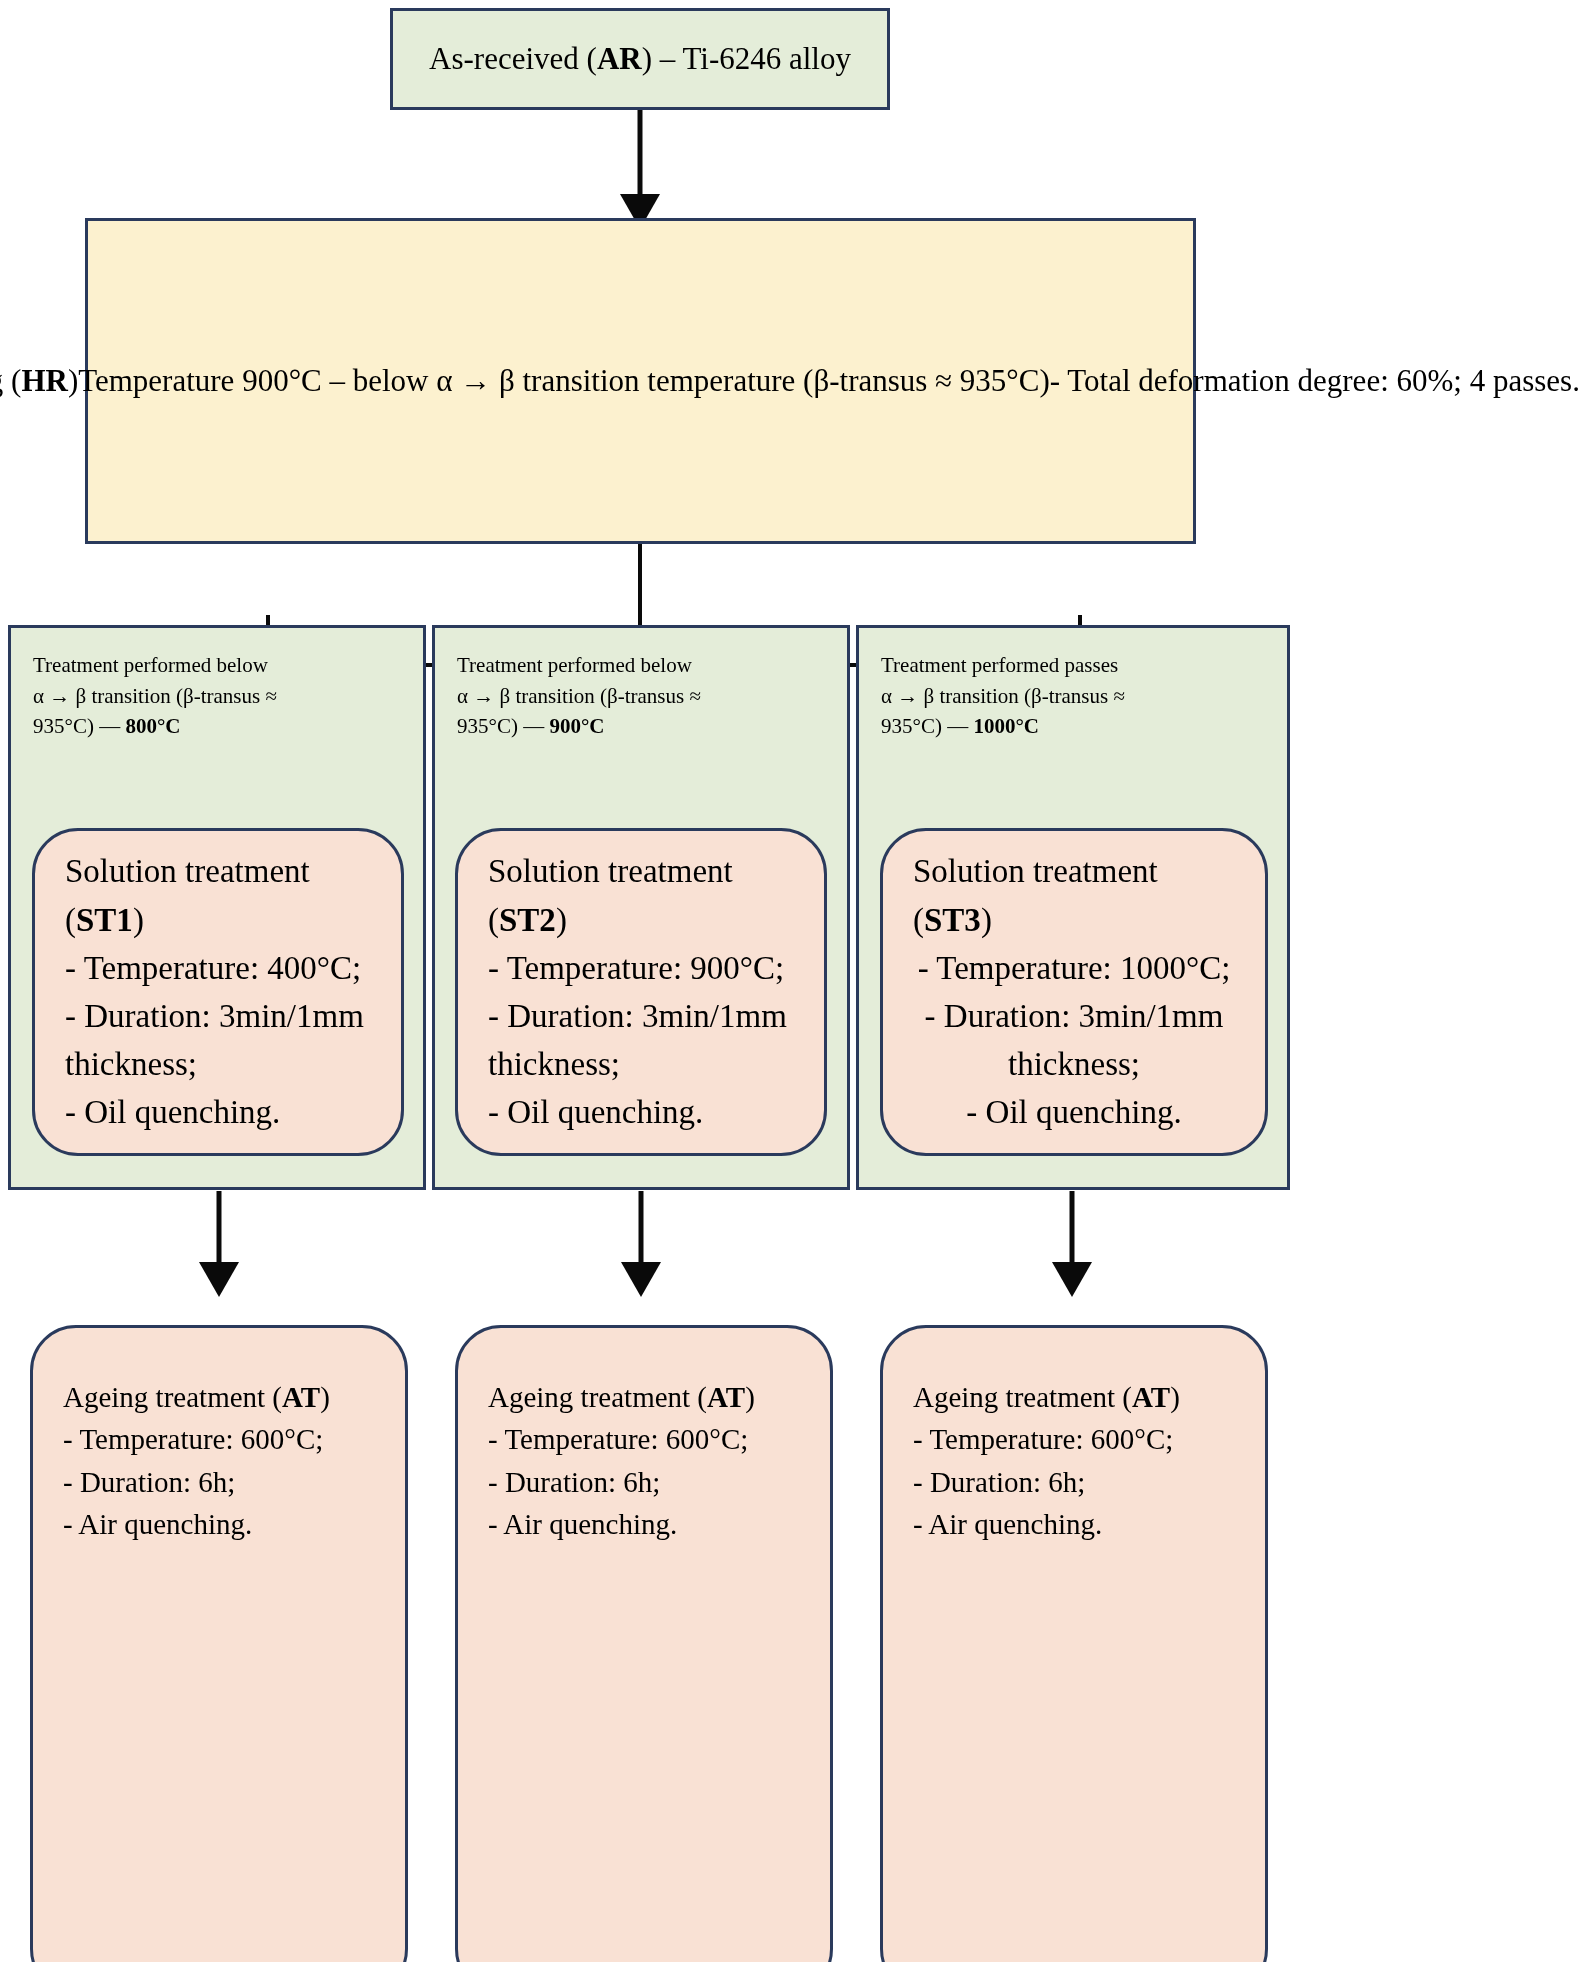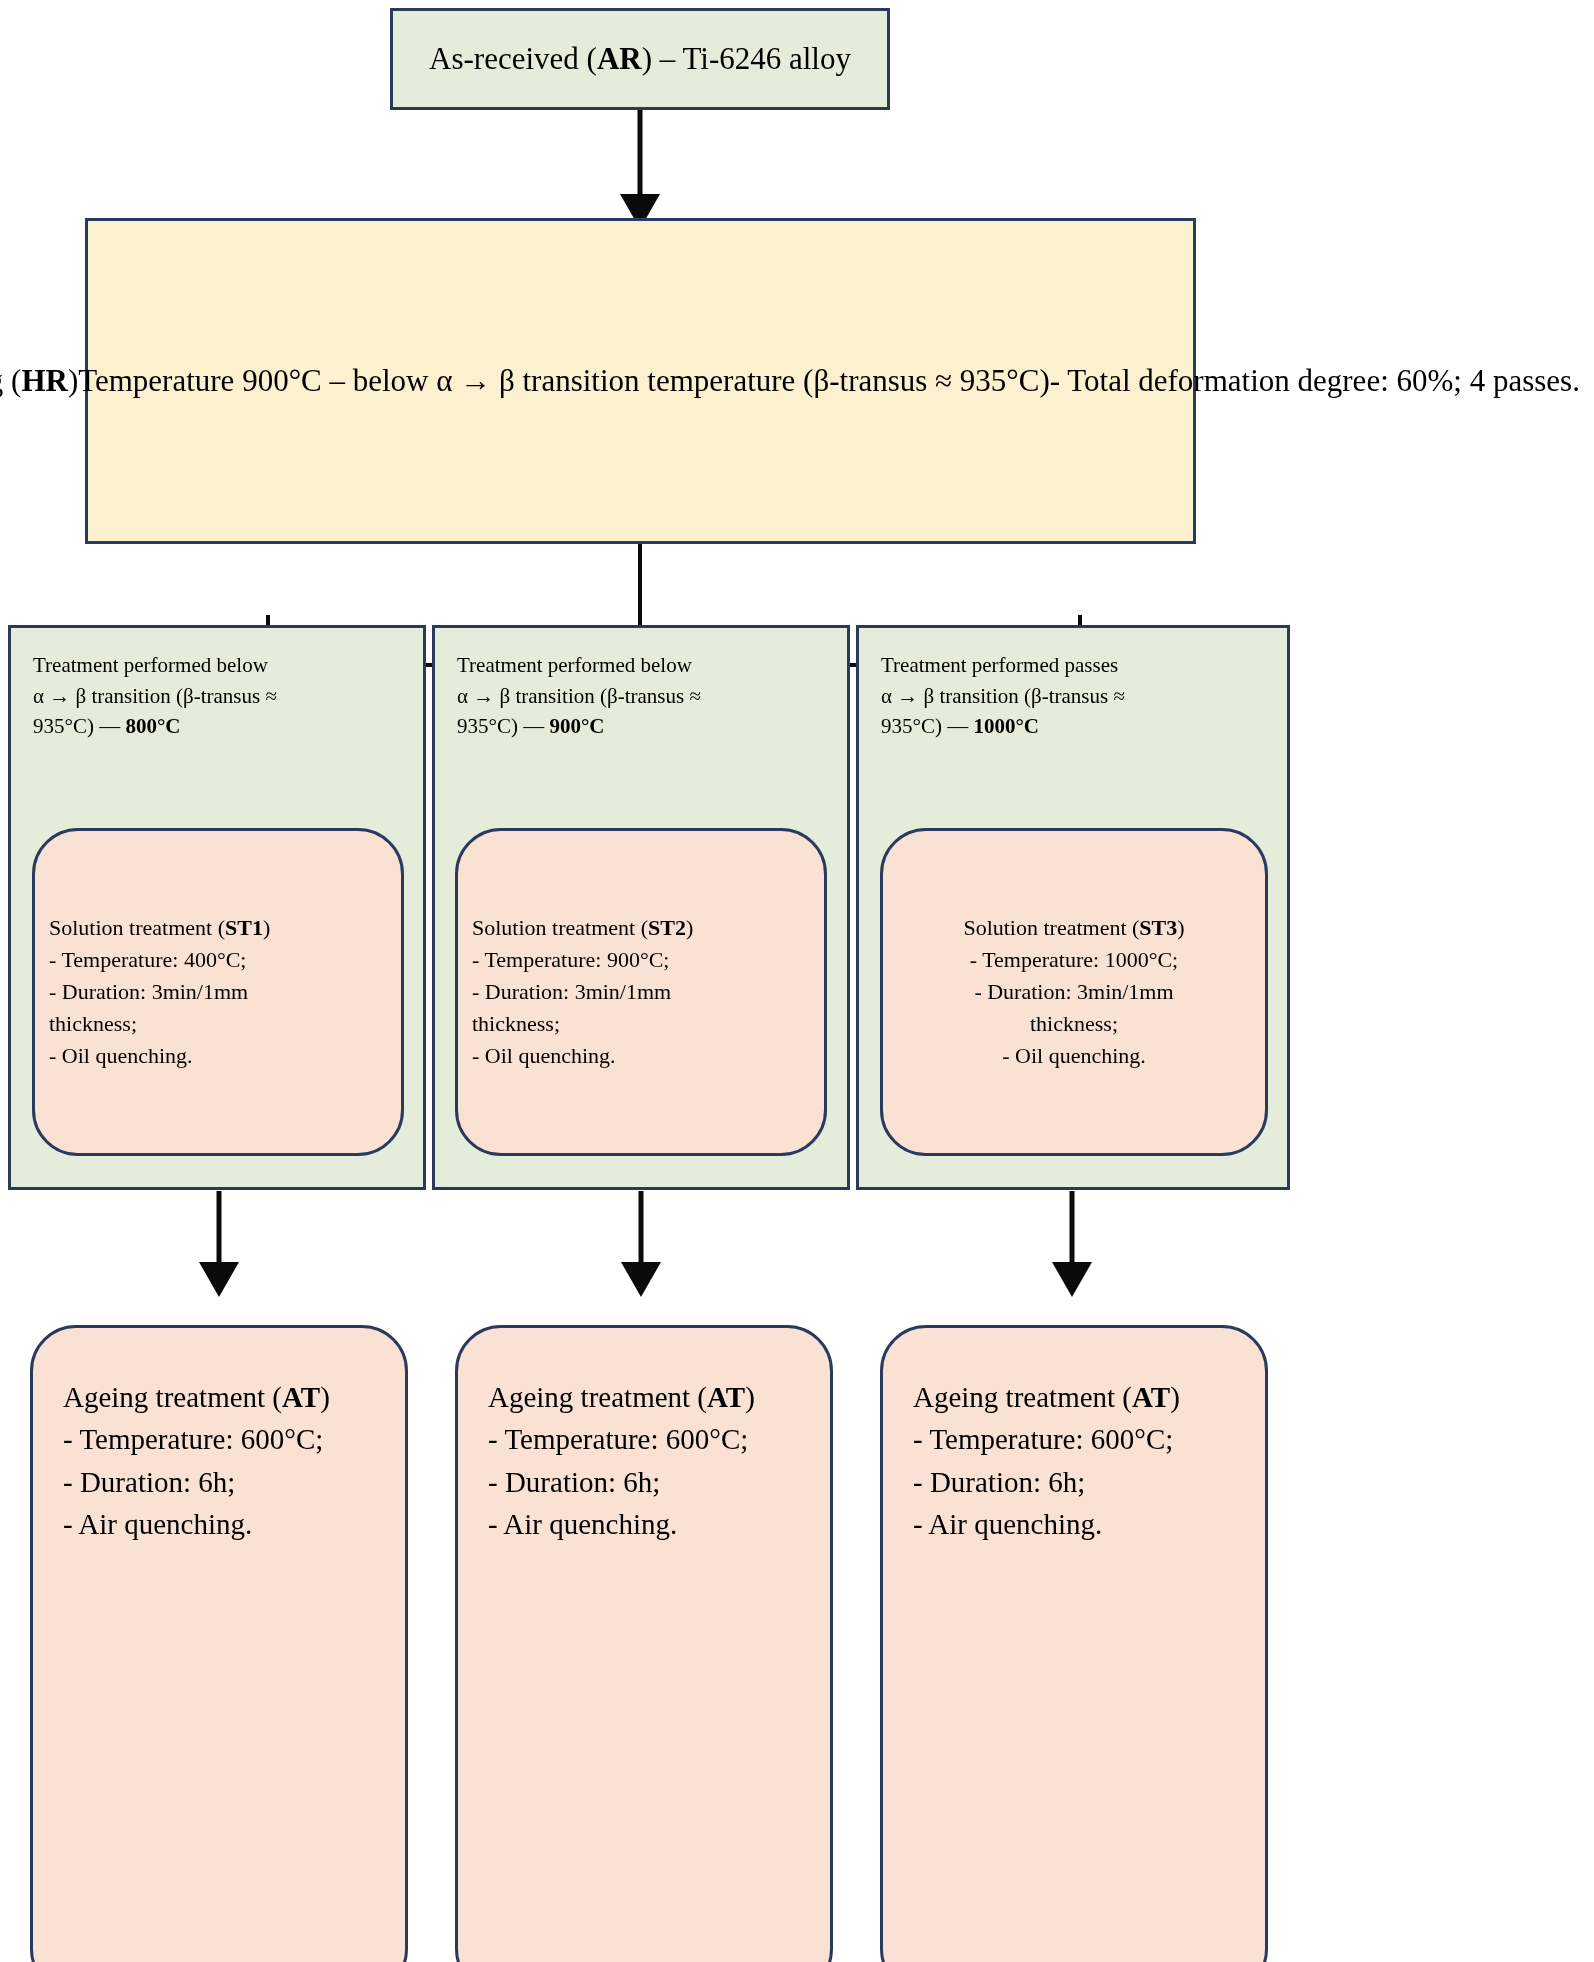--- a/index.html
+++ b/index.html
@@ -83,22 +83,22 @@
     position: absolute;
     box-sizing: border-box;
     border: 3px solid #2A3A5C;
     border-radius: 46px;
     background: #F9E1D4;
     top: 828px;
     height: 328px;
     display: flex;
     flex-direction: column;
     justify-content: center;
-    padding: 0 14px;
-    font-size: 22px;
+    padding: 0 30px;
+    font-size: 33px;
     line-height: 1.46;
   }
   .st-box.c1 { left: 32px;   width: 372px; }
   .st-box.c2 { left: 455px;  width: 372px; }
   .st-box.c3 { left: 880px;  width: 388px; align-items: center; }
 
   
   .at-box {
     position: absolute;
     box-sizing: border-box;

